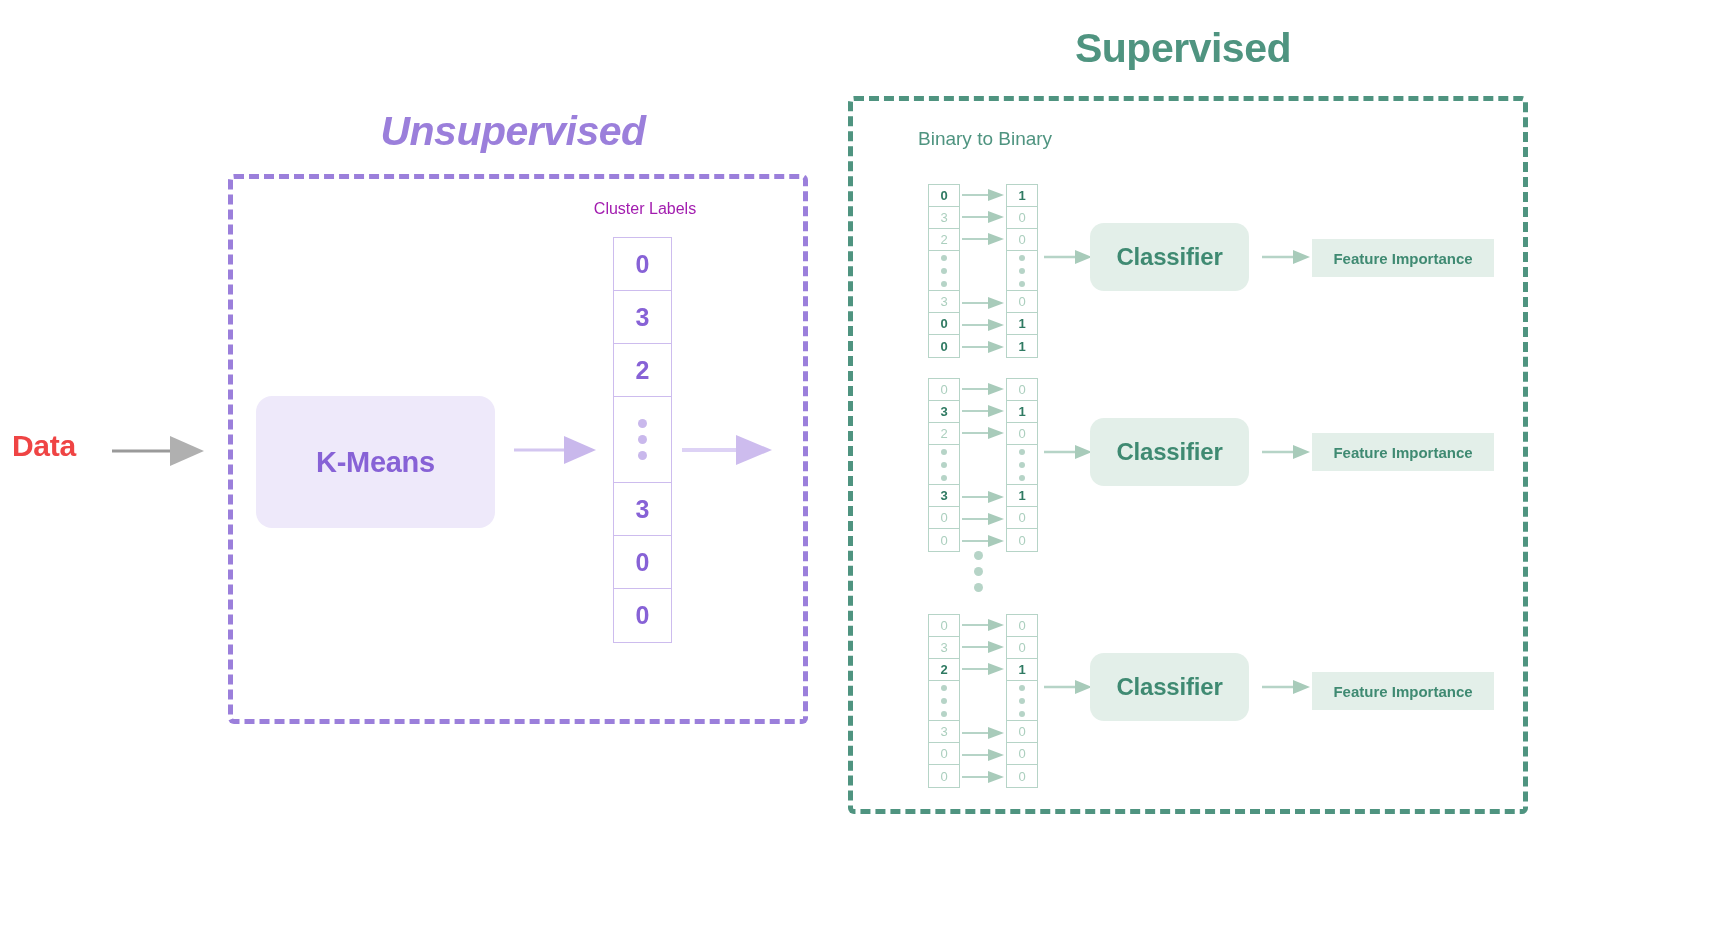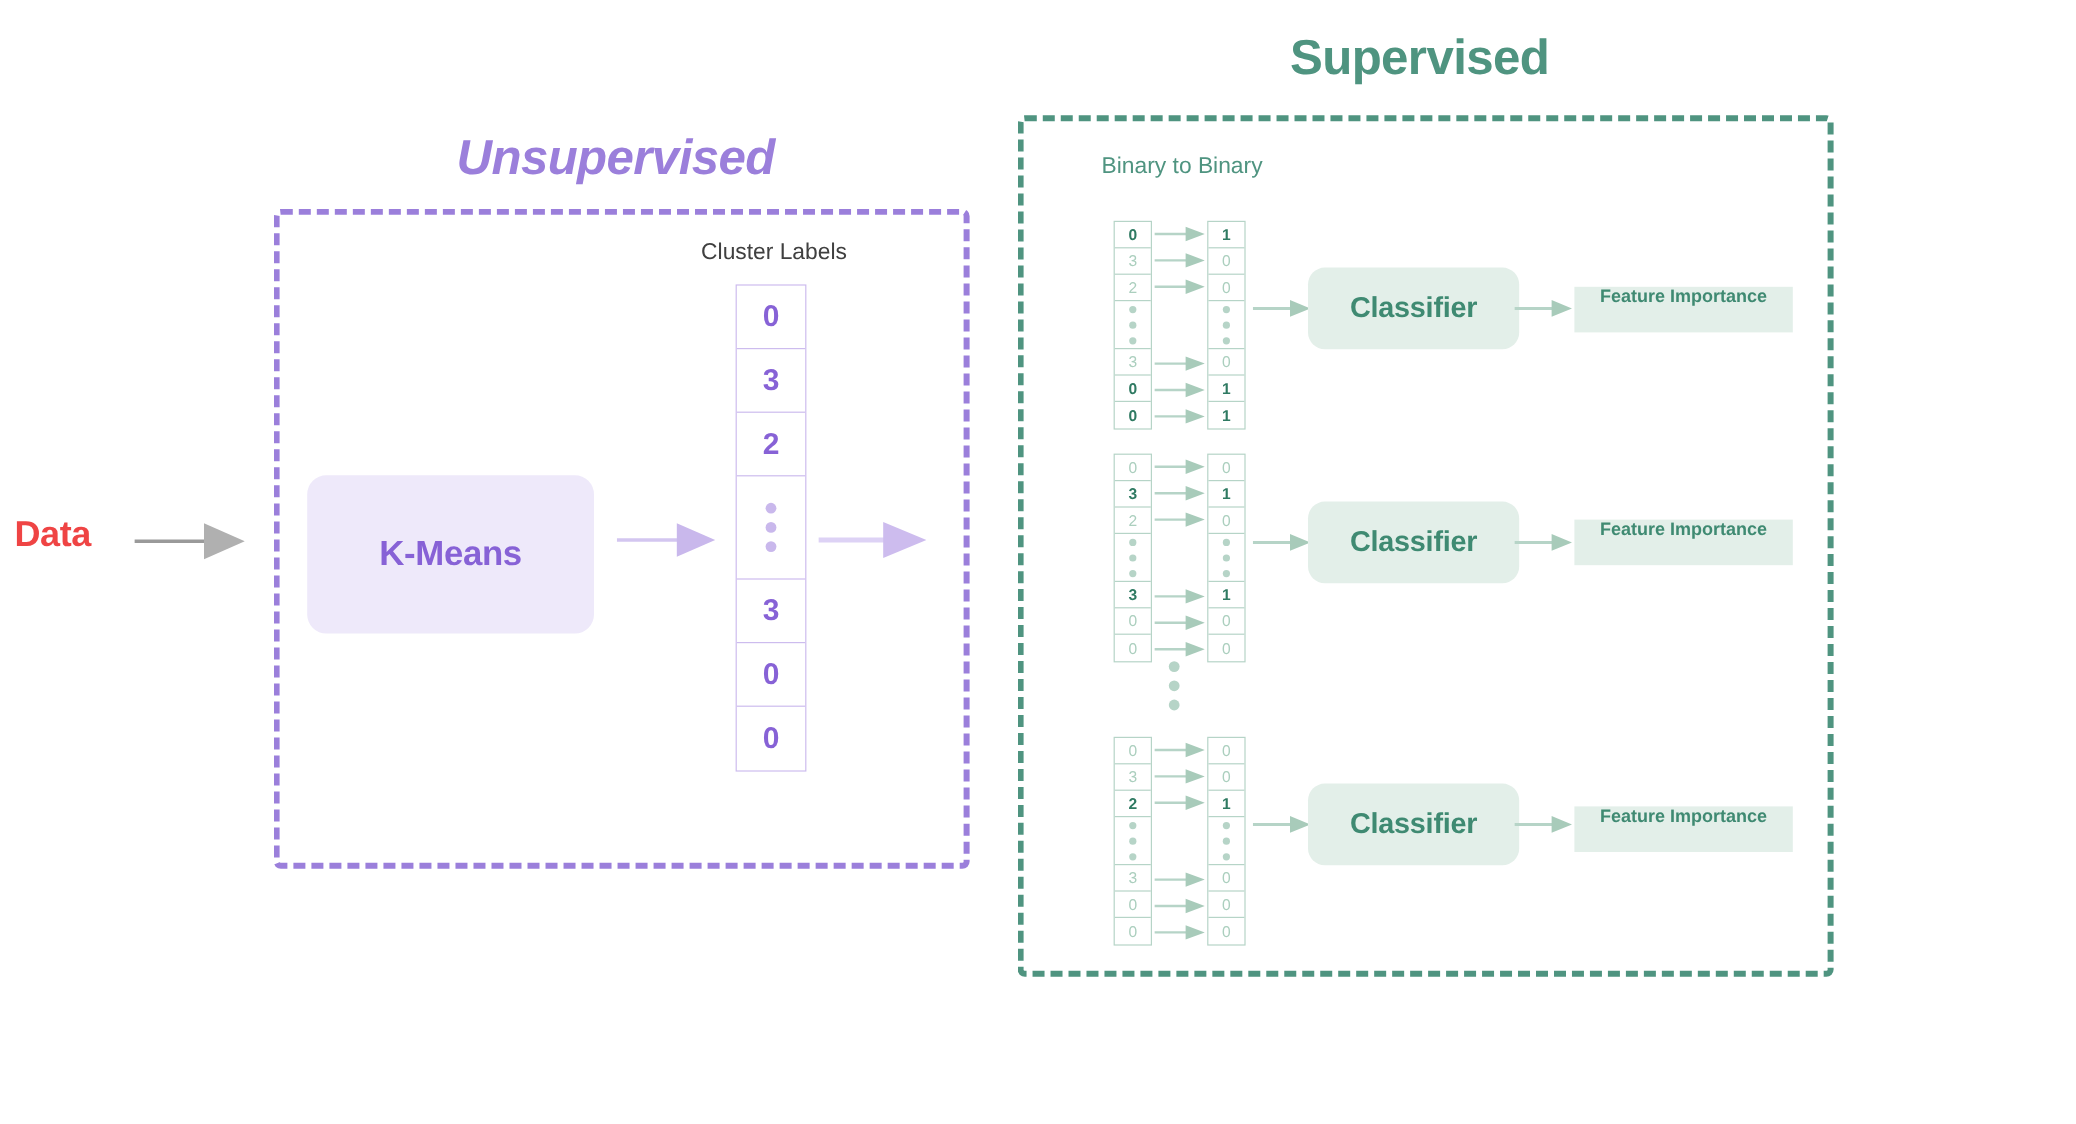--- a/index.html
+++ b/index.html
@@ -115,22 +115,22 @@
     height: 36px;
   }
 
   
   #cluster-caption {
     position: absolute;
     left: 520px;
     top: 200px;
     width: 250px;
     text-align: center;
-    font-size: 19px;
-    color: #404040;
+    font-size: 16px;
+    color: #a21caf;
     white-space: nowrap;
   }
   #cluster-col {
     position: absolute;
     left: 613px;
     top: 237px;
     width: 57px;
     border: 1.5px solid #cdbcee;
     background: #ffffff;
   }
@@ -206,41 +206,41 @@
   .mini-arrow {
     position: absolute;
     left: 34px;
     width: 42px;
     height: 14px;
   }
 
   
   .clf-box {
     position: absolute;
-    width: 176px;
+    width: 159px;
     height: 68px;
     background: #e3efe9;
     border-radius: 14px;
     display: flex;
     align-items: center;
     justify-content: center;
   }
   .clf-box .node-label {
     font-size: 24px;
     font-weight: bold;
     color: #3f8a72;
     letter-spacing: -0.2px;
   }
   .fi-box {
     position: absolute;
     width: 182px;
     height: 38px;
     background: #e3efe9;
     display: flex;
-    align-items: flex-start;
+    align-items: center;
     justify-content: center;
   }
   .fi-box .node-label {
     font-size: 15px;
     font-weight: bold;
     color: #3f8a72;
   }
   .gr-arrow {
     position: absolute;
     width: 48px;

